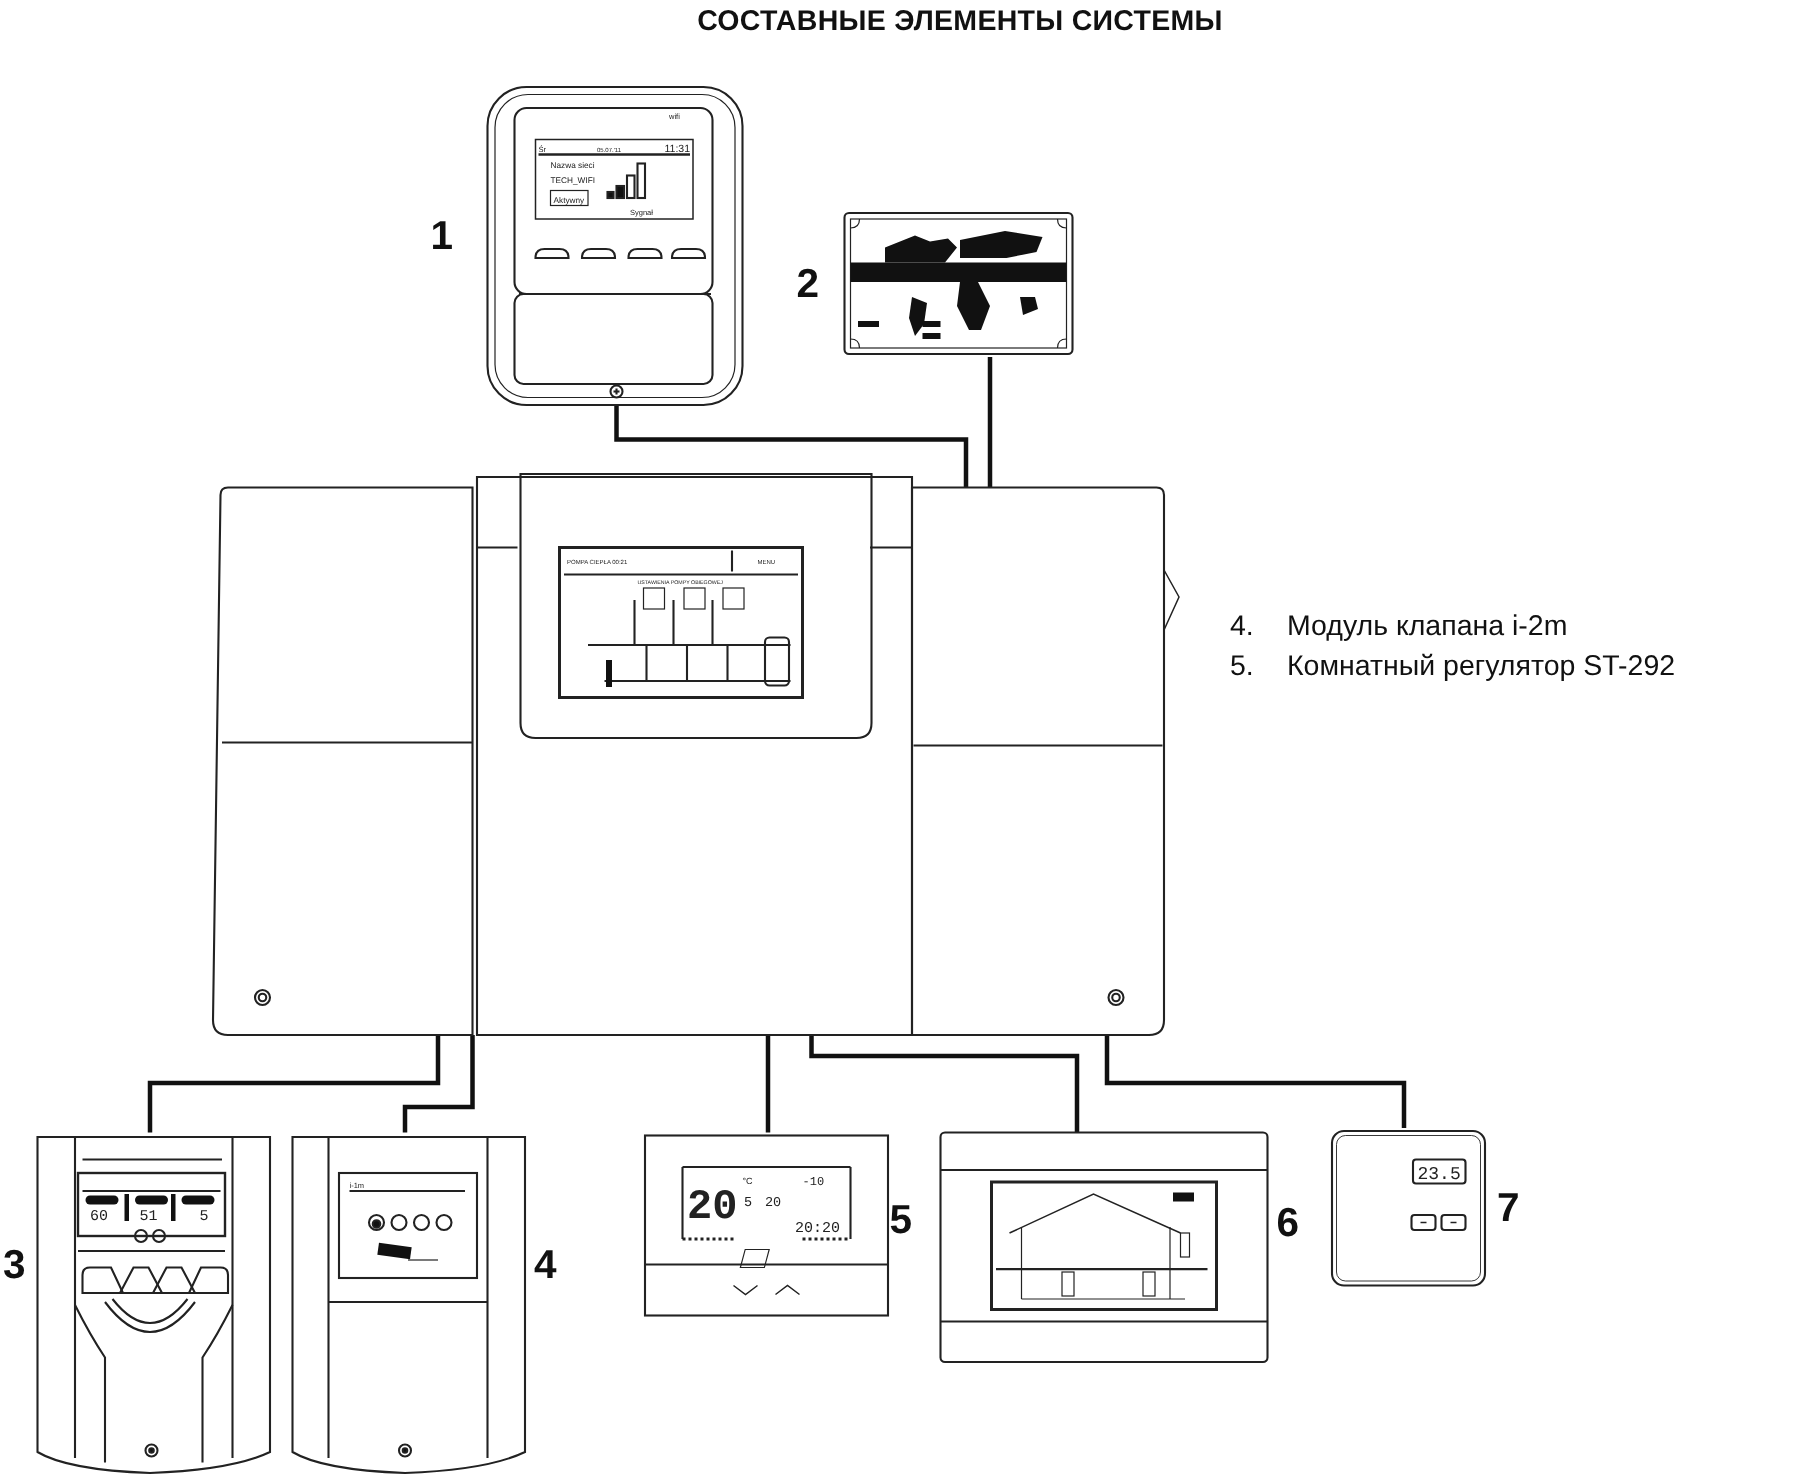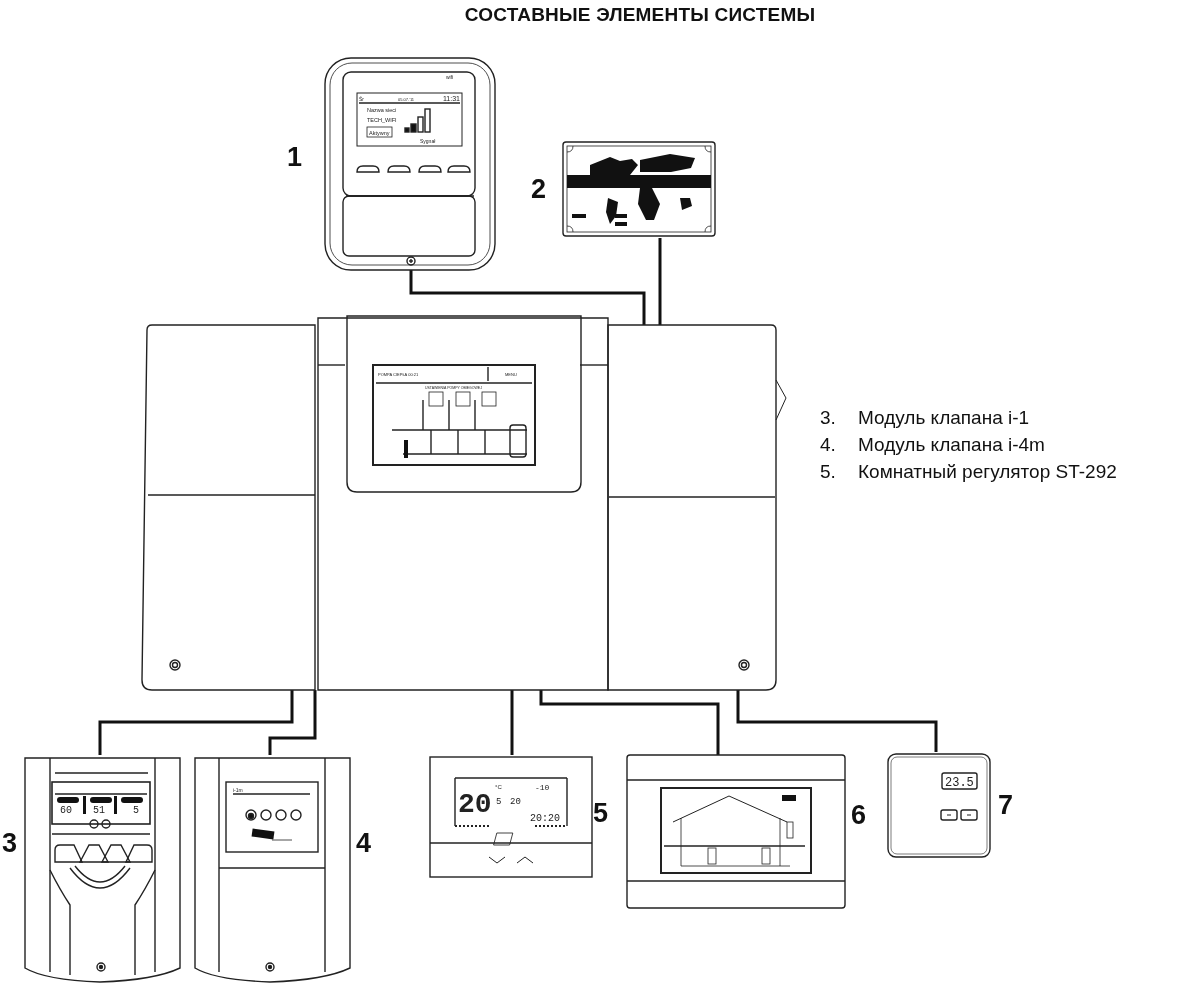--- a/index.html
+++ b/index.html
@@ -233,16 +233,15 @@
 
 <div class="callout" style="left:287px; top:142px;">1</div>
 <div class="callout" style="left:531px; top:174px;">2</div>
 <div class="callout" style="left:2px; top:828px;">3</div>
 <div class="callout" style="left:356px; top:828px;">4</div>
 <div class="callout" style="left:593px; top:798px;">5</div>
 <div class="callout" style="left:851px; top:800px;">6</div>
 <div class="callout" style="left:998px; top:790px;">7</div>
 
 <div class="legend">
-  <div class="row"><span class="num">3.</span><span>Модуль клапана i-1</span></div>
-  <div class="row"><span class="num">4.</span><span>Модуль клапана i-4m</span></div>
+  <div class="row"><span class="num">4.</span><span>Модуль клапана i-2m</span></div>
   <div class="row"><span class="num">5.</span><span>Комнатный регулятор ST-292</span></div>
 </div>
 
 </body></html>

